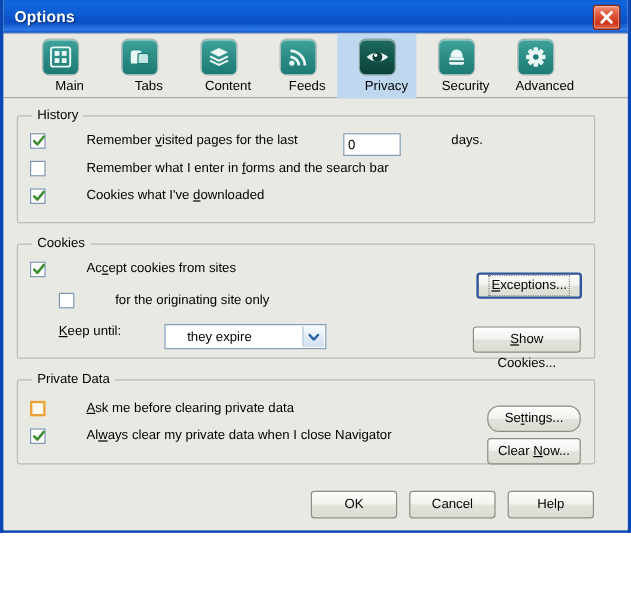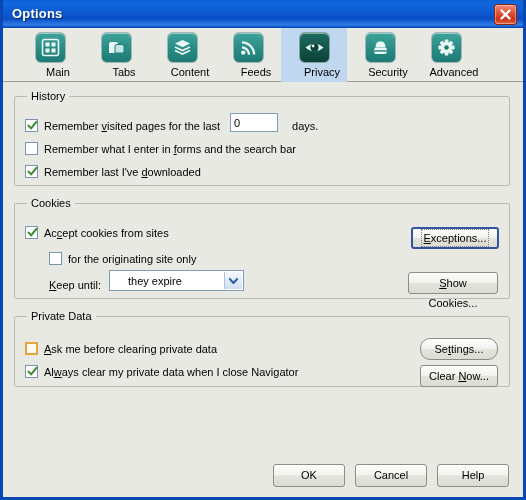--- a/index.html
+++ b/index.html
@@ -3,21 +3,21 @@
 <meta charset="utf-8">
 <style>
   html,body{margin:0;padding:0;background:#ffffff;}
   body{
     width:526px;height:500px;overflow:hidden;
     font-family:"Liberation Sans","DejaVu Sans",sans-serif;
     font-size:11px;color:#000;
     -webkit-font-smoothing:none;
   }
   #window{
-    position:absolute;left:0;top:0;width:526px;height:500px;
+    position:absolute;left:0;top:0;width:526px;height:444px;
     box-sizing:border-box;
     border:3px solid #0a46b4;
     border-top:none;
     background:#e9e9e4;
     display:flex;flex-direction:column;
   }
   
   #titlebar{
     height:27px;flex:0 0 27px;position:relative;
     background:linear-gradient(to bottom,#0b5fd4 0%,#1267dd 8%,#0d5ad2 45%,#0a4fc4 70%,#2f7ce8 92%,#0c56cc 100%);
@@ -61,27 +61,27 @@
   }
   .tab.sel .ibox{
     background:linear-gradient(to bottom,#1f6b5f 0%,#13564c 50%,#0c4138 100%);
     border:1px solid #7fa29c;
   }
   .tab .lbl{font-size:11px;color:#000;margin-top:3px;line-height:13px;white-space:nowrap;margin-left:16px;}
   
   #content{flex:1 1 auto;position:relative;padding:8px 11px 0 11px;box-sizing:border-box;background:#e9e9e4;}
   fieldset.grp{
     border:1px solid #bcbcb4;border-radius:2px;
-    margin:0 2px 11px 0;padding:7px 10px 10px 10px;position:relative;
+    margin:0 16px 11px 0;padding:7px 10px 10px 10px;position:relative;
     background:transparent;
   }
   fieldset.grp > legend{
     padding:0 4px;margin-left:2px;font-size:11px;color:#000;
   }
-  .row{display:flex;align-items:flex-end;min-height:21px;margin:2px 0;}
+  .row{display:flex;align-items:flex-start;min-height:21px;margin:2px 0;gap:28px;}
   .row.sp{margin-top:5px;}
   .lblt{font-size:11px;color:#000;white-space:nowrap;}
   u{text-decoration:underline;}
   
   .cb{
     width:13px;height:13px;box-sizing:border-box;flex:0 0 13px;
     border:1px solid #7a96b0;background:#fff;
     margin-right:6px;position:relative;cursor:pointer;
   }
   .cb.hov{border:2px solid #e8a33d;background:#fffaf0;}
@@ -118,21 +118,21 @@
     border:2px solid #31549c;
     line-height:18px;
   }
   .btn.focus .inner{
     display:block;border:1px dotted #808080;height:16px;line-height:16px;
   }
   .right-btn{position:absolute;}
   
   #bottom{
     flex:0 0 44px;height:44px;display:flex;align-items:center;
-    justify-content:flex-end;padding-right:14px;gap:10px;background:#e9e9e4;
+    justify-content:flex-end;padding-right:28px;gap:10px;background:#e9e9e4;
   }
   #bottom .btn{min-width:72px;height:23px;line-height:21px;}
 </style>
 </head>
 <body>
 
 <div id="window">
 
   <div id="titlebar">
     <span class="ttl">Options</span>
@@ -250,21 +250,21 @@
         <span class="cb"></span>
         <span class="lblt"><span>Remember what I enter in </span><u>f</u><span>orms and the search bar</span></span>
       </div>
 
       <div class="row">
         <span class="cb">
           <svg width="11" height="11" viewBox="0 0 11 11">
             <path d="M1.5 5.6 L4.1 8.4 L9.4 1.9" fill="none" stroke="#3d8c30" stroke-width="2.1" stroke-linecap="round" stroke-linejoin="round"></path>
           </svg>
         </span>
-        <span class="lblt"><span>Remember last I've </span><u>d</u><span>ownloaded</span></span>
+        <span class="lblt"><span>Cookies what I've </span><u>d</u><span>ownloaded</span></span>
       </div>
     </fieldset>
 
     <fieldset class="grp" style="height:83px;">
       <legend>Cookies</legend>
 
       <div class="row">
         <span class="cb">
           <svg width="11" height="11" viewBox="0 0 11 11">
             <path d="M1.5 5.6 L4.1 8.4 L9.4 1.9" fill="none" stroke="#3d8c30" stroke-width="2.1" stroke-linecap="round" stroke-linejoin="round"></path>

